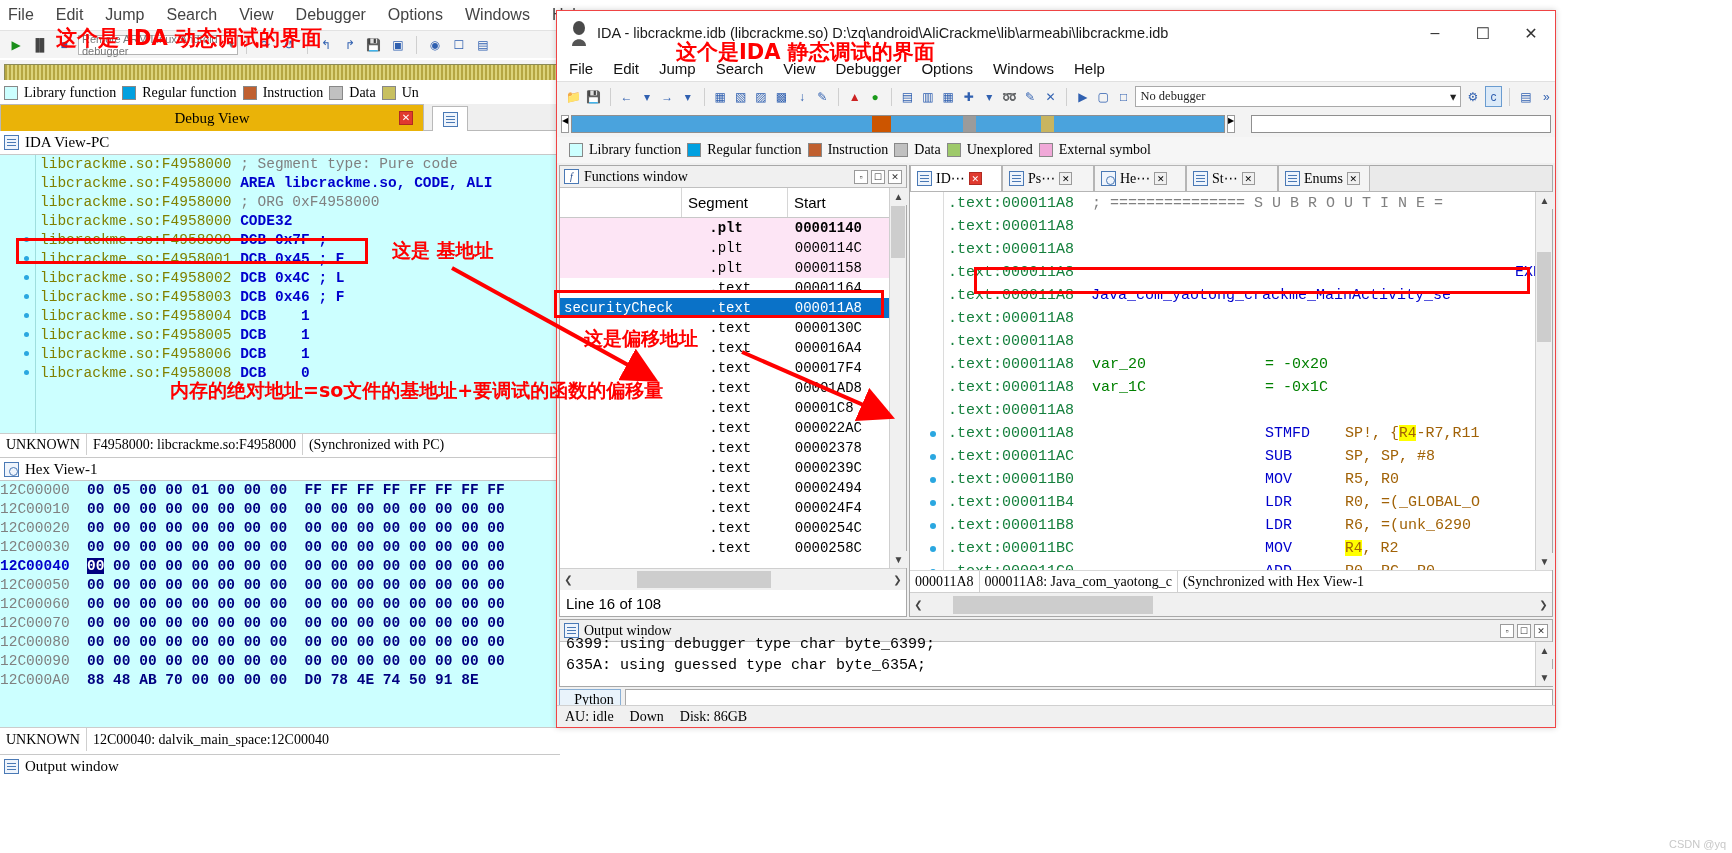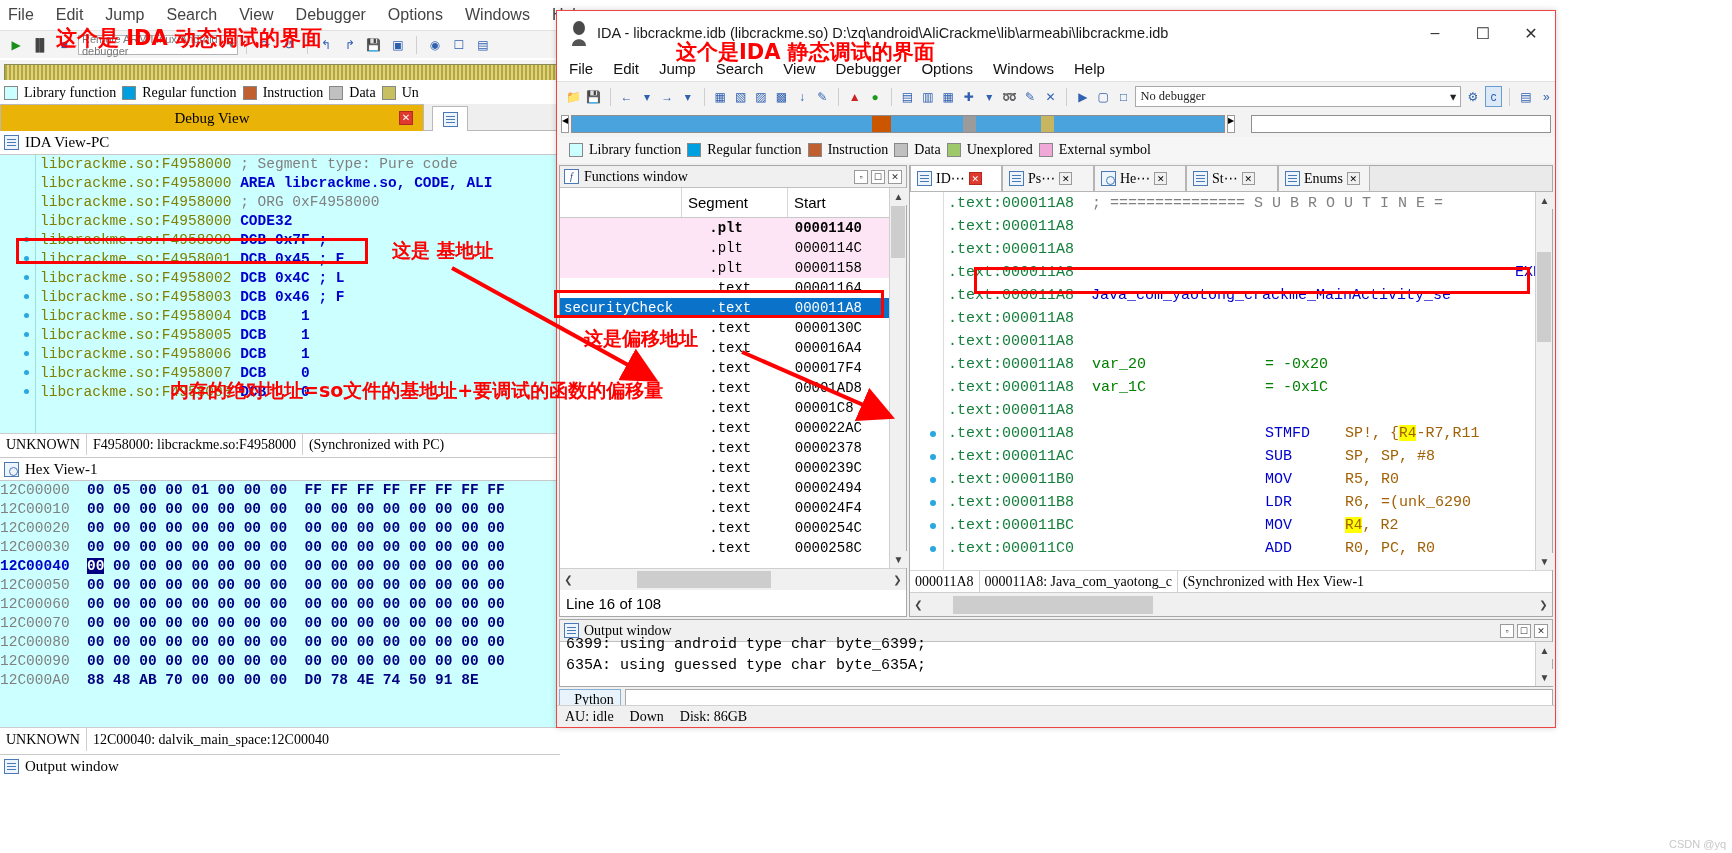--- a/index.html
+++ b/index.html
@@ -401,21 +401,20 @@
         <div class="dl"><span class="addr">libcrackme.so:F4958000 </span><span class="kw">AREA libcrackme.so, CODE, ALI</span></div>
         <div class="dl"><span class="addr">libcrackme.so:F4958000 </span><span class="cmt">; ORG 0xF4958000</span></div>
         <div class="dl"><span class="addr">libcrackme.so:F4958000 </span><span class="kw">CODE32</span></div>
         <div class="dl"><span class="dot"></span><span class="addr">libcrackme.so:F4958000 </span><span class="kw">DCB 0x7F ;</span></div>
         <div class="dl"><span class="dot"></span><span class="addr">libcrackme.so:F4958001 </span><span class="kw">DCB 0x45 ; E</span></div>
         <div class="dl"><span class="dot"></span><span class="addr">libcrackme.so:F4958002 </span><span class="kw">DCB 0x4C ; L</span></div>
         <div class="dl"><span class="dot"></span><span class="addr">libcrackme.so:F4958003 </span><span class="kw">DCB 0x46 ; F</span></div>
         <div class="dl"><span class="dot"></span><span class="addr">libcrackme.so:F4958004 </span><span class="kw">DCB    1</span></div>
         <div class="dl"><span class="dot"></span><span class="addr">libcrackme.so:F4958005 </span><span class="kw">DCB    1</span></div>
         <div class="dl"><span class="dot"></span><span class="addr">libcrackme.so:F4958006 </span><span class="kw">DCB    1</span></div>
-        <div class="dl"><span class="dot"></span><span class="addr">libcrackme.so:F4958007 </span><span class="kw">DCB    0</span></div>
         <div class="dl"><span class="dot"></span><span class="addr">libcrackme.so:F4958008 </span><span class="kw">DCB    0</span></div>
       </div>
   </div>
 
   <div id="back-status">
     <span class="cell">UNKNOWN</span>
     <span class="cell">F4958000:  libcrackme.so:F4958000</span>
     <span class="cell" style="border-right:none;">(Synchronized with PC)</span>
   </div>
 
@@ -699,20 +698,21 @@
           <div class="rl" style="position: relative;"><span class="raddr">.text:000011A8 </span><span style="display: inline-block; width: 432px;"></span><span class="rname">EXPORT Java_com_yaotong</span></div>
           <div class="rl" style="position: relative;"><span class="raddr">.text:000011A8 </span><span style="display: inline-block; width: 8px;"></span><span class="rname">Java_com_yaotong_crackme_MainActivity_se</span></div>
           <div class="rl" style="position: relative;"><span class="raddr">.text:000011A8 </span></div>
           <div class="rl" style="position: relative;"><span class="raddr">.text:000011A8 </span></div>
           <div class="rl" style="position: relative;"><span class="raddr">.text:000011A8 </span><span style="display: inline-block; width: 9px;"></span><span class="rvar" style="display: inline-block; width: 173px;">var_20</span><span class="rvar">= -0x20</span></div>
           <div class="rl" style="position: relative;"><span class="raddr">.text:000011A8 </span><span style="display: inline-block; width: 9px;"></span><span class="rvar" style="display: inline-block; width: 173px;">var_1C</span><span class="rvar">= -0x1C</span></div>
           <div class="rl" style="position: relative;"><span class="raddr">.text:000011A8 </span></div>
           <div class="rl" style="position: relative;"><span class="rdot" style="top: 9px;"></span><span class="raddr">.text:000011A8 </span><span style="display: inline-block; width: 182px;"></span><span class="rmn" style="display: inline-block; width: 80px;">STMFD</span><span class="rop">SP!, {<span class="hl">R4</span>-R7,R11</span></div>
           <div class="rl" style="position: relative;"><span class="rdot" style="top: 9px;"></span><span class="raddr">.text:000011AC </span><span style="display: inline-block; width: 182px;"></span><span class="rmn" style="display: inline-block; width: 80px;">SUB</span><span class="rop">SP, SP, #8</span></div>
           <div class="rl" style="position: relative;"><span class="rdot" style="top: 9px;"></span><span class="raddr">.text:000011B0 </span><span style="display: inline-block; width: 182px;"></span><span class="rmn" style="display: inline-block; width: 80px;">MOV</span><span class="rop">R5, R0</span></div>
+          <div class="rl" style="position: relative;"><span class="rdot" style="top: 9px;"></span><span class="raddr">.text:000011B4 </span><span style="display: inline-block; width: 182px;"></span><span class="rmn" style="display: inline-block; width: 80px;">LDR</span><span class="rop">R0, =(_GLOBAL_O</span></div>
           <div class="rl" style="position: relative;"><span class="rdot" style="top: 9px;"></span><span class="raddr">.text:000011B8 </span><span style="display: inline-block; width: 182px;"></span><span class="rmn" style="display: inline-block; width: 80px;">LDR</span><span class="rop">R6, =(unk_6290</span></div>
           <div class="rl" style="position: relative;"><span class="rdot" style="top: 9px;"></span><span class="raddr">.text:000011BC </span><span style="display: inline-block; width: 182px;"></span><span class="rmn" style="display: inline-block; width: 80px;">MOV</span><span class="rop"><span class="hl">R4</span>, R2</span></div>
           <div class="rl" style="position: relative;"><span class="rdot" style="top: 9px;"></span><span class="raddr">.text:000011C0 </span><span style="display: inline-block; width: 182px;"></span><span class="rmn" style="display: inline-block; width: 80px;">ADD</span><span class="rop">R0, PC, R0</span></div>
         </div>
     </div>
     <div id="dis-vscroll">
       <div class="sc-arrow">▲</div>
       <div id="dis-thumb"></div>
       <div class="sc-arrow" style="position:absolute;bottom:0;">▼</div>
     </div>
@@ -731,21 +731,21 @@
   <div id="outwin">
     <div id="outwin-title">
       <span class="winicon"></span>
       <span>Output window</span>
       <span class="titlebtns">
         <span class="tinybtn">▫</span>
         <span class="tinybtn">☐</span>
         <span class="tinybtn">✕</span>
       </span>
     </div>
-    <div class="oline" style="margin-top:-8px;">6399: using android type char byte_6399;</div>
+    <div class="oline" style="margin-top:-8px;">6399: using debugger type char byte_6399;</div>
     <div class="oline">635A: using guessed type char byte_635A;</div>
     <div id="out-vscroll">
       <div class="sc-arrow">▲</div>
       <div class="sc-arrow" style="position:absolute;bottom:0;">▼</div>
     </div>
   </div>
 
   <div id="pyrow">
     <div id="pybtn">Python</div>
     <div id="pyinput"></div>

